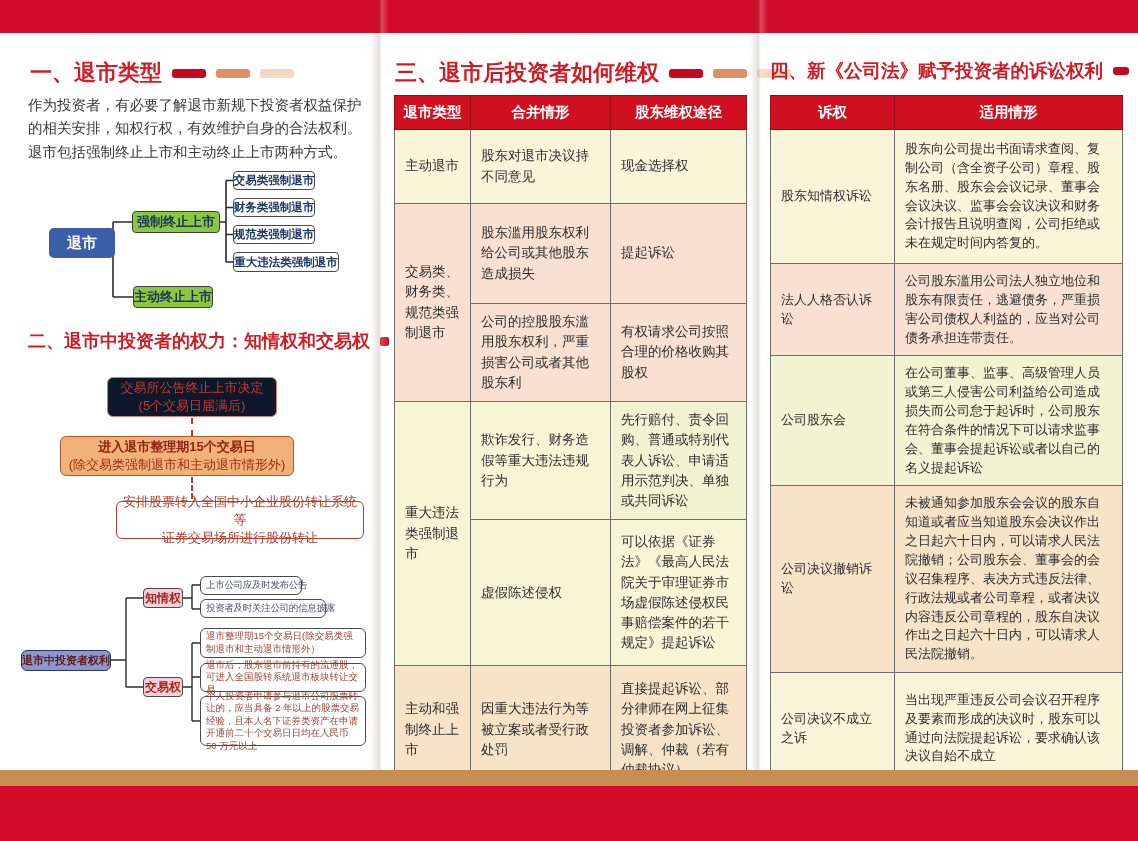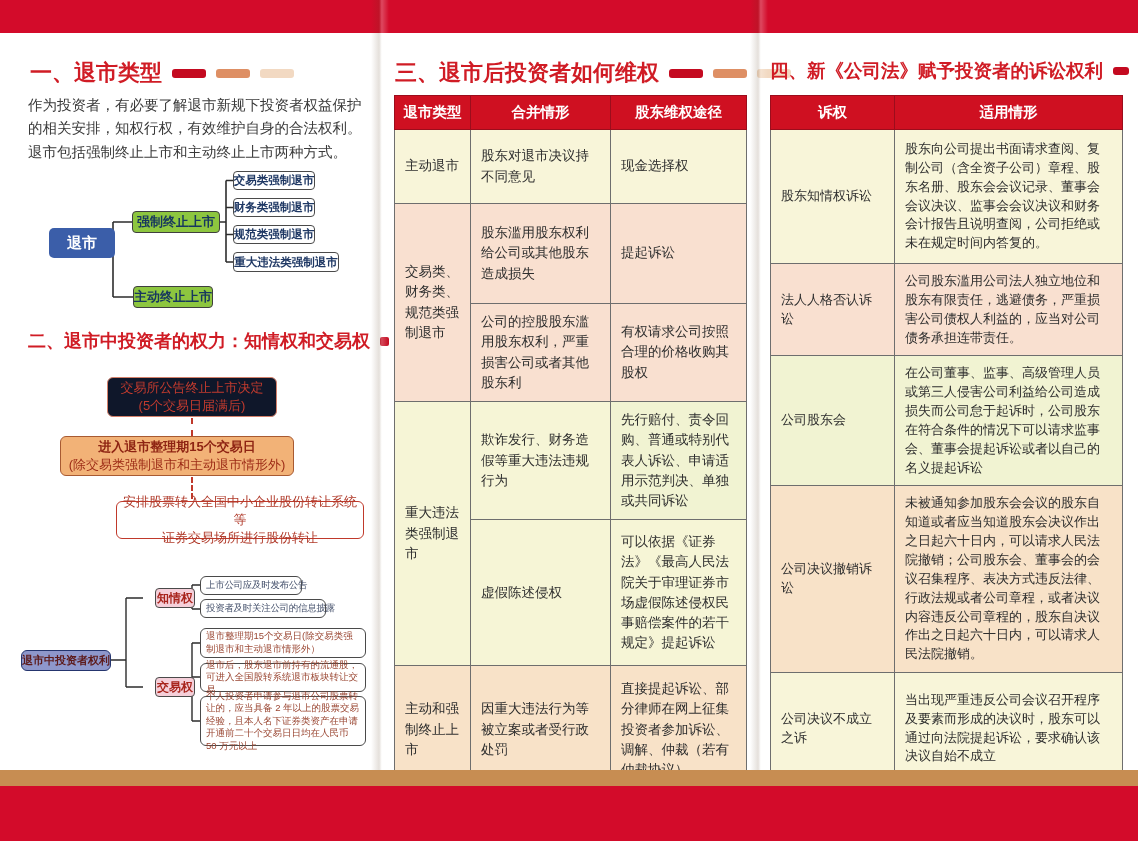--- a/index.html
+++ b/index.html
@@ -29,21 +29,21 @@
   .t1-leaf{background:#fff;border:1.5px solid #4a4a4a;border-radius:4px;color:#1f3864;font-weight:bold;font-size:11.5px;white-space:nowrap;text-align:center;}
   
   .flow-box{position:absolute;box-sizing:border-box;display:flex;flex-direction:column;align-items:center;justify-content:center;
             border-radius:6px;text-align:center;line-height:1.4;}
   .fb1{background:#0f172a;border:1.5px solid #d4806a;color:#c23b2e;font-size:13px;}
   .fb2{background:#f2b277;border:1.5px solid #a85a32;color:#8e2413;font-size:13px;font-weight:bold;}
   .fb3{background:#ffffff;border:1.5px solid #c0392b;color:#b03a2a;font-size:13px;margin-left:48px;}
   .vdash{position:absolute;width:0;border-left:2.5px dashed #c0392b;}
   
   .mm-root{background:#8e97cb;border:1.5px solid #25356e;border-radius:6px;color:#5c1a1a;font-weight:bold;font-size:11px;white-space:nowrap;}
-  .mm-branch{background:#f5cfd9;border:1.5px solid #4a4a4a;border-radius:4px;color:#a8241c;font-weight:bold;font-size:12px;white-space:nowrap;margin-left:12px;}
+  .mm-branch{background:#f5cfd9;border:1.5px solid #4a4a4a;border-radius:4px;color:#a8241c;font-weight:bold;font-size:12px;white-space:nowrap;}
   .mm-leaf{background:#fff;border:1px solid #4a4a4a;border-radius:6px;font-size:9.5px;line-height:1.32;
            padding:2px 5px;justify-content:flex-start;text-align:left;}
   .mm-leaf.blue{color:#44506b;}
   .mm-leaf.red{color:#9a4632;}
   .nowrap{white-space:nowrap;letter-spacing:-0.3px;}
   svg.conn{position:absolute;left:0;top:0;pointer-events:none;}
   
   table.rt{border-collapse:collapse;table-layout:fixed;position:absolute;border:1.5px solid #3a3a3a;}
   table.rt th{background:#cf1021;color:#fff;font-weight:bold;font-size:14.5px;border:1px solid #9c0d1c;height:33px;padding:0 4px;}
   table.rt td{border:1px solid #6e6e6e;vertical-align:middle;padding:8px 10px;font-size:13.5px;line-height:1.5;color:#2e2e2e;}

